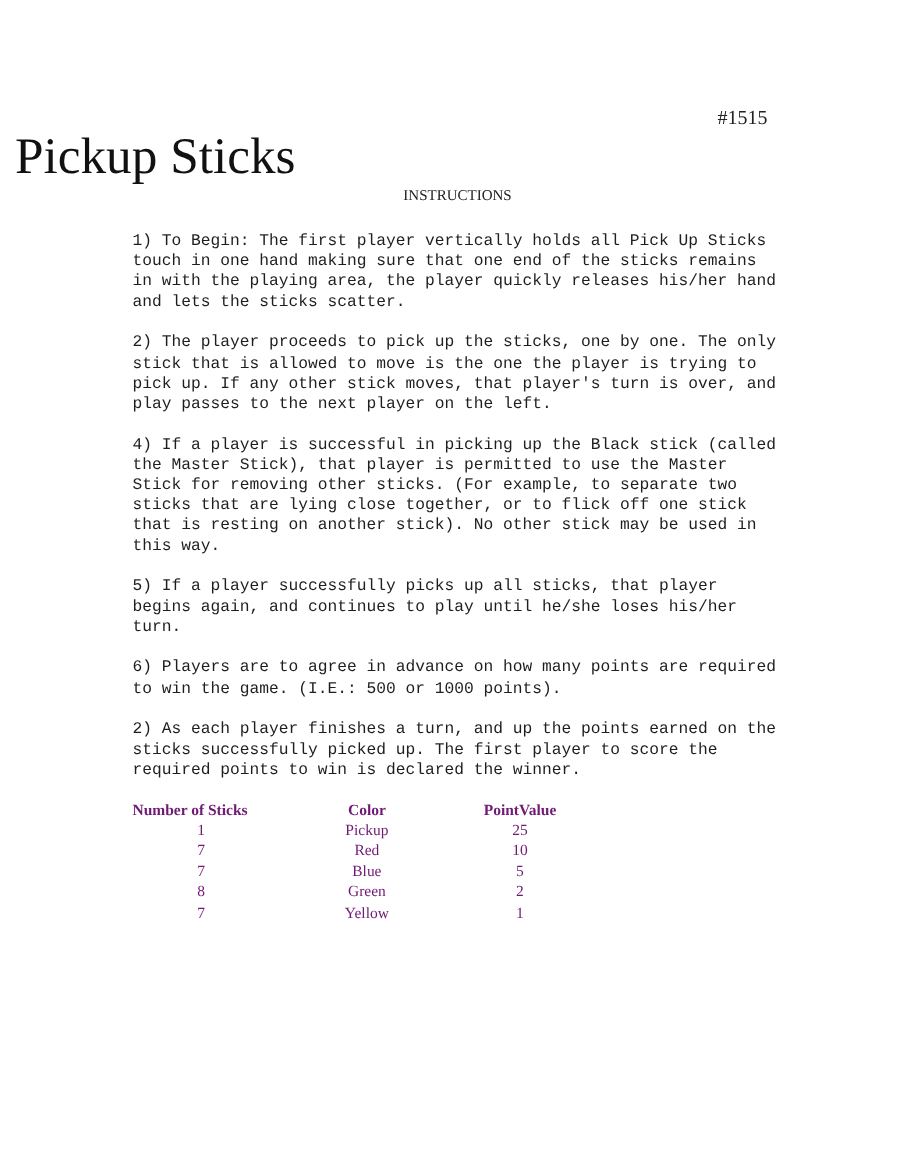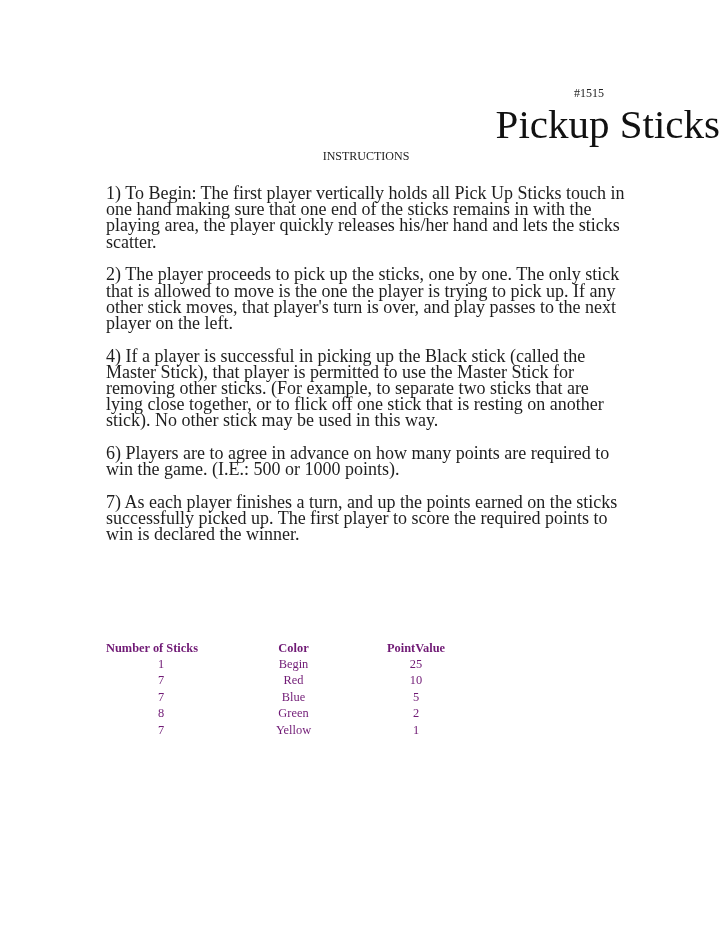--- a/index.html
+++ b/index.html
@@ -12,29 +12,29 @@
       height: 931px;
       position: relative;
       overflow: hidden;
       font-family: "Liberation Serif", "DejaVu Serif", serif;
       color: #1a1a1a;
     }
     .doc-number {
       position: absolute;
       top: 86px;
       left: 574px;
-      font-size: 12px;
+      font-size: 16px;
       color: #222;
     }
     .title {
       position: absolute;
       top: 100px;
       left: 0;
       width: 720px;
-      text-align: right;
+      text-align: left;
       font-size: 41px;
       line-height: 48px;
       color: #111;
       margin: 0;
       font-weight: normal;
       padding-left: 0;
     }
     .title span { display: inline-block; margin-left: 12px; }
     .subtitle {
       position: absolute;
@@ -46,24 +46,25 @@
       color: #222;
     }
     .subtitle span { display: inline-block; margin-left: 12px; }
     .rules {
       position: absolute;
       top: 185px;
       left: 106px;
       width: 520px;
     }
     .rule {
-      font-size: 18px;
+      font-size: 13px;
       line-height: 16.2px;
       margin: 0 0 16.5px 0;
       color: #1e1e1e;
+      font-family: Liberation Mono, monospace;
     }
     .points-table {
       position: absolute;
       top: 640px;
       left: 106px;
       border-collapse: collapse;
       font-size: 12.4px;
       color: #701a75;
     }
     .points-table th {
@@ -89,36 +90,37 @@
   <div class="doc-number">#1515</div>
 
   <h1 class="title"><span>Pickup Sticks</span></h1>
 
   <div class="subtitle"><span>INSTRUCTIONS</span></div>
 
   <div class="rules">
     <p class="rule">1) To Begin: The first player vertically holds all Pick Up Sticks touch in one hand making sure that one end of the sticks remains in with the playing area, the player quickly releases his/her hand and lets the sticks scatter.</p>
     <p class="rule">2) The player proceeds to pick up the sticks, one by one. The only stick that is allowed to move is the one the player is trying to pick up. If any other stick moves, that player's turn is over, and play passes to the next player on the left.</p>
     <p class="rule">4) If a player is successful in picking up the Black stick (called the Master Stick), that player is permitted to use the Master Stick for removing other sticks. (For example, to separate two sticks that are lying close together, or to flick off one stick that is resting on another stick). No other stick may be used in this way.</p>
+    <p class="rule">5) If a player successfully picks up all sticks, that player begins again, and continues to play until he/she loses his/her turn.</p>
     <p class="rule">6) Players are to agree in advance on how many points are required to win the game. (I.E.: 500 or 1000 points).</p>
-    <p class="rule">7) As each player finishes a turn, and up the points earned on the sticks successfully picked up. The first player to score the required points to win is declared the winner.</p>
+    <p class="rule">2) As each player finishes a turn, and up the points earned on the sticks successfully picked up. The first player to score the required points to win is declared the winner.</p>
   </div>
 
   <table class="points-table">
     <thead>
       <tr>
         <th class="col-num">Number of Sticks</th>
         <th class="col-color">Color</th>
         <th class="col-points">PointValue</th>
       </tr>
     </thead>
     <tbody>
       <tr>
         <td class="col-num">1</td>
-        <td class="col-color">Begin</td>
+        <td class="col-color">Pickup</td>
         <td class="col-points">25</td>
       </tr>
       <tr>
         <td class="col-num">7</td>
         <td class="col-color">Red</td>
         <td class="col-points">10</td>
       </tr>
       <tr>
         <td class="col-num">7</td>
         <td class="col-color">Blue</td>

